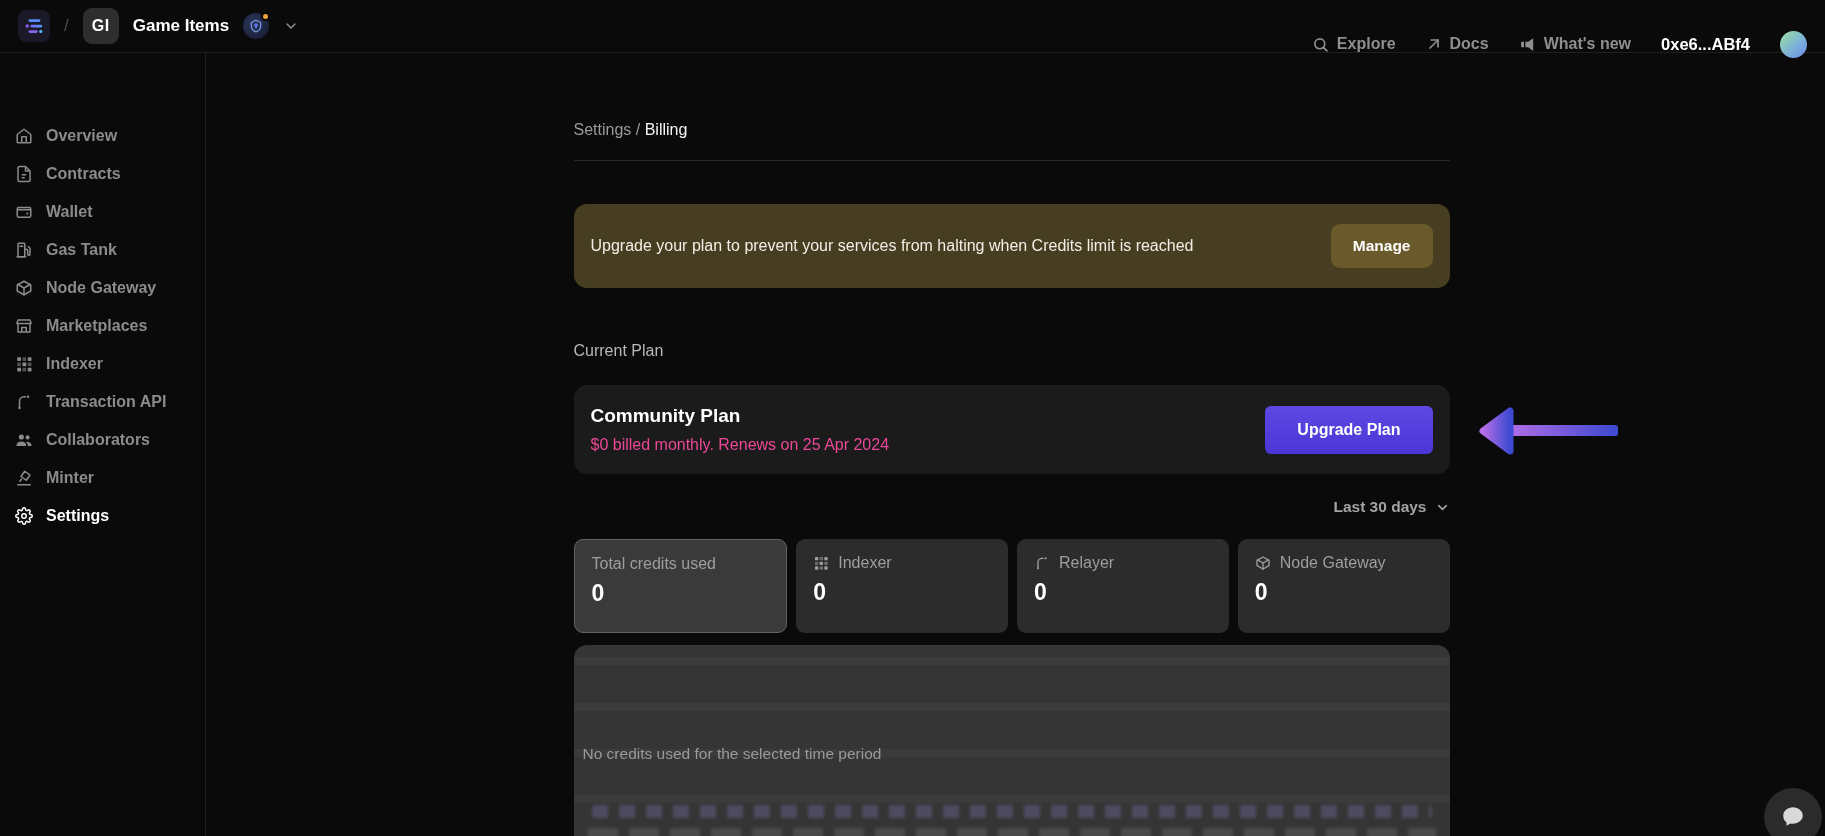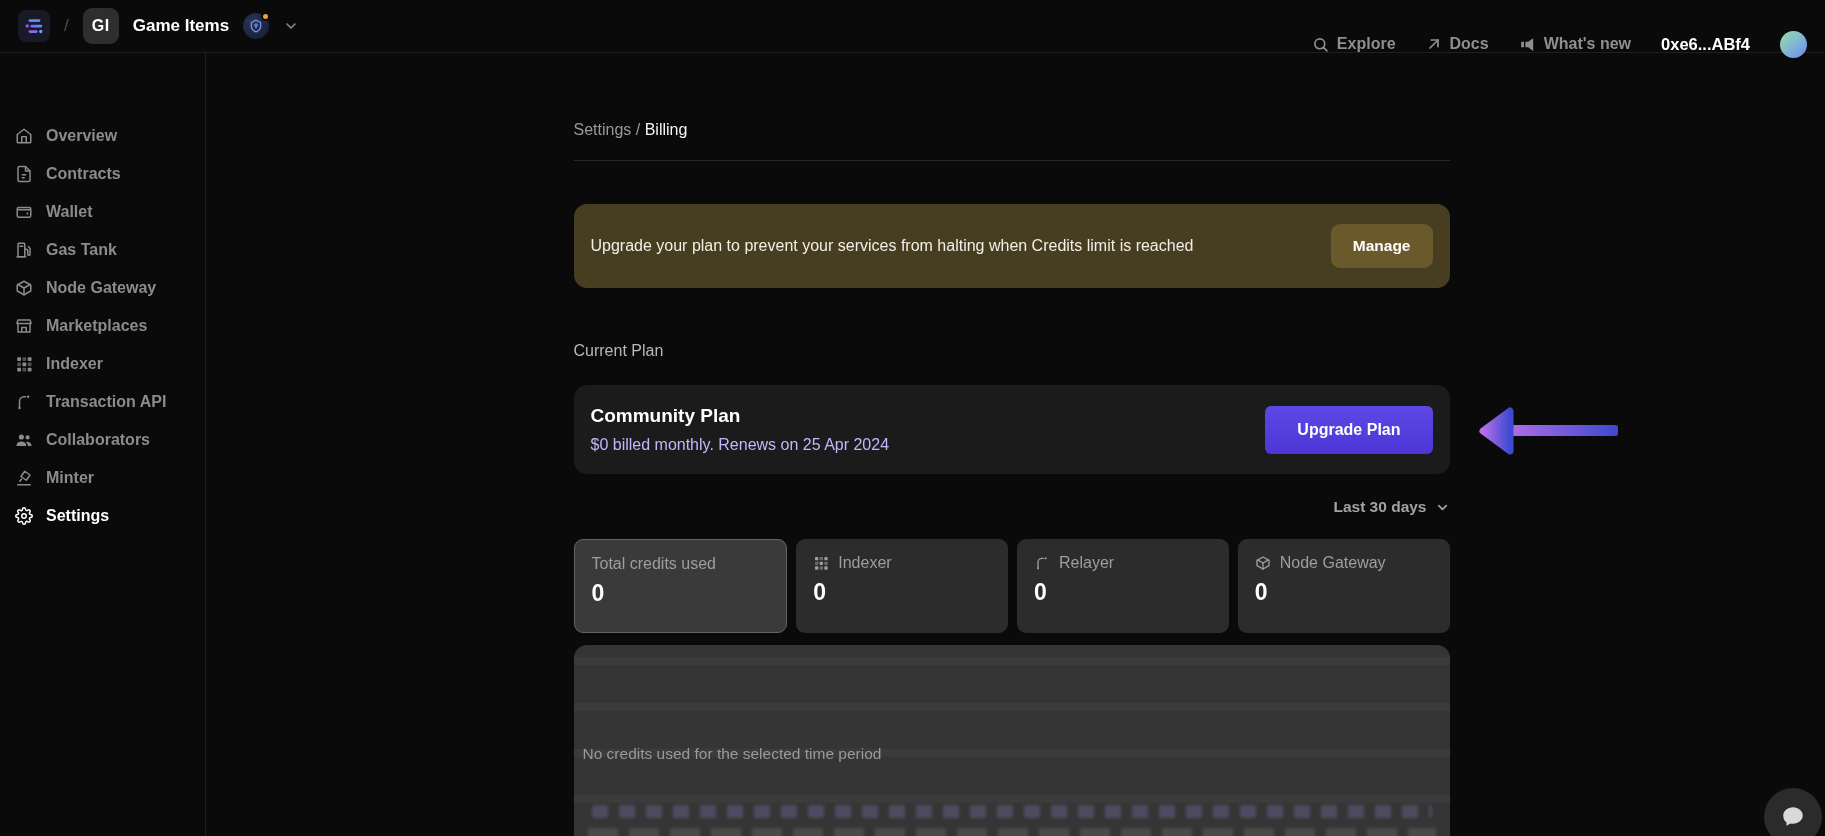--- a/index.html
+++ b/index.html
@@ -49,21 +49,21 @@
     display:flex; align-items:center; justify-content:space-between; padding:0 17px; }
   .banner-text { color:#f2efe6; font-size:16px; }
   .manage-btn { background:#6a5a2b; border:none; color:#fff; font-weight:700; font-size:15.5px;
     padding:13px 22px; border-radius:9px; cursor:pointer; font-family:inherit; }
 
   
   .section-label { margin-top:54px; color:#b8b8b8; font-size:16px; }
   .plan-card { margin-top:25px; background:#1b1b1b; border-radius:13px; padding:20px 17px;
     display:flex; align-items:center; justify-content:space-between; }
   .plan-name { color:#fff; font-weight:700; font-size:19px; }
-  .plan-sub { margin-top:9px; color:#c4b5fd; font-size:16px; }
+  .plan-sub { margin-top:9px; color:#ec4899; font-size:16px; }
   .upgrade-btn { background:linear-gradient(180deg,#5d48e4,#4c36d6); border:none; color:#fff;
     font-weight:700; font-size:16px; padding:15px 32px; border-radius:6px; cursor:pointer; font-family:inherit; }
 
   
   .period-row { margin-top:24px; display:flex; justify-content:flex-end; }
   .period { display:flex; align-items:center; gap:8px; color:#a3a3a3; font-weight:700;
     font-size:15.5px; cursor:pointer; }
 
   
   .stats { margin-top:23px; display:flex; gap:9px; }

